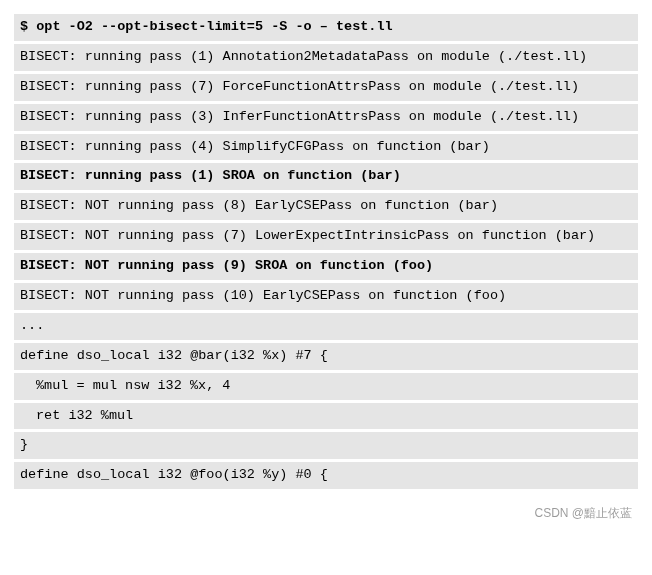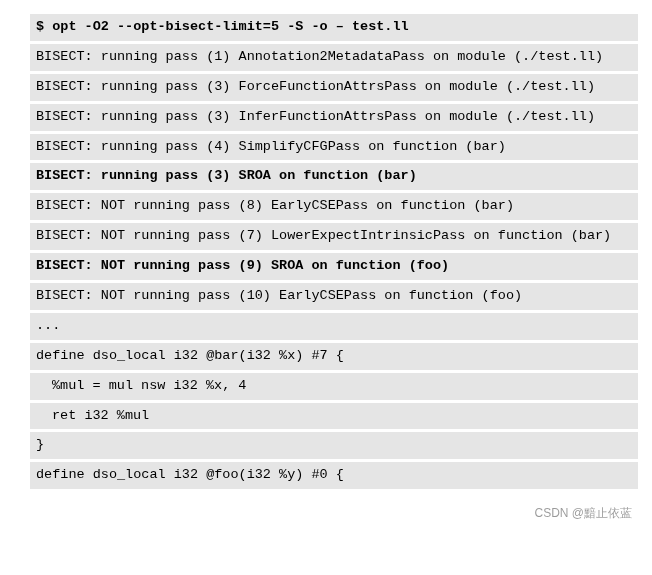--- a/index.html
+++ b/index.html
@@ -9,21 +9,20 @@
       font-size: 13.5px;
       background: #ffffff;
       color: #000;
       width: 652px;
       box-sizing: border-box;
     }
     .code-block {
       display: flex;
       flex-direction: column;
       gap: 3px;
-      margin-left: 16px;
     }
     .code-line {
       background: #e5e5e5;
       padding: 4px 6px;
       line-height: 1.4;
       border-radius: 0;
       word-wrap: break-word;
       white-space: pre-wrap;
       font-family: "Courier New", Courier, monospace;
     }
@@ -41,24 +40,24 @@
       margin-top: 16px;
       padding-right: 6px;
     }
   </style>
 </head>
 <body>
 
 <div class="code-block" id="code-block">
     <div class="code-line bold">$ opt -O2 --opt-bisect-limit=5 -S -o – test.ll</div>
     <div class="code-line">BISECT: running pass (1) Annotation2MetadataPass on module (./test.ll)</div>
-    <div class="code-line">BISECT: running pass (3) ForceFunctionAttrsPass on module (./test.ll)</div>
+    <div class="code-line">BISECT: running pass (7) ForceFunctionAttrsPass on module (./test.ll)</div>
     <div class="code-line">BISECT: running pass (3) InferFunctionAttrsPass on module (./test.ll)</div>
     <div class="code-line">BISECT: running pass (4) SimplifyCFGPass on function (bar)</div>
-    <div class="code-line bold">BISECT: running pass (3) SROA on function (bar)</div>
+    <div class="code-line bold">BISECT: running pass (1) SROA on function (bar)</div>
     <div class="code-line">BISECT: NOT running pass (8) EarlyCSEPass on function (bar)</div>
     <div class="code-line">BISECT: NOT running pass (7) LowerExpectIntrinsicPass on function (bar)</div>
     <div class="code-line bold">BISECT: NOT running pass (9) SROA on function (foo)</div>
     <div class="code-line">BISECT: NOT running pass (10) EarlyCSEPass on function (foo)</div>
     <div class="code-line">...</div>
     <div class="code-line">define dso_local i32 @bar(i32 %x) #7 {</div>
     <div class="code-line indent">%mul = mul nsw i32 %x, 4</div>
     <div class="code-line indent">ret i32 %mul</div>
     <div class="code-line">}</div>
     <div class="code-line">define dso_local i32 @foo(i32 %y) #0 {</div>

